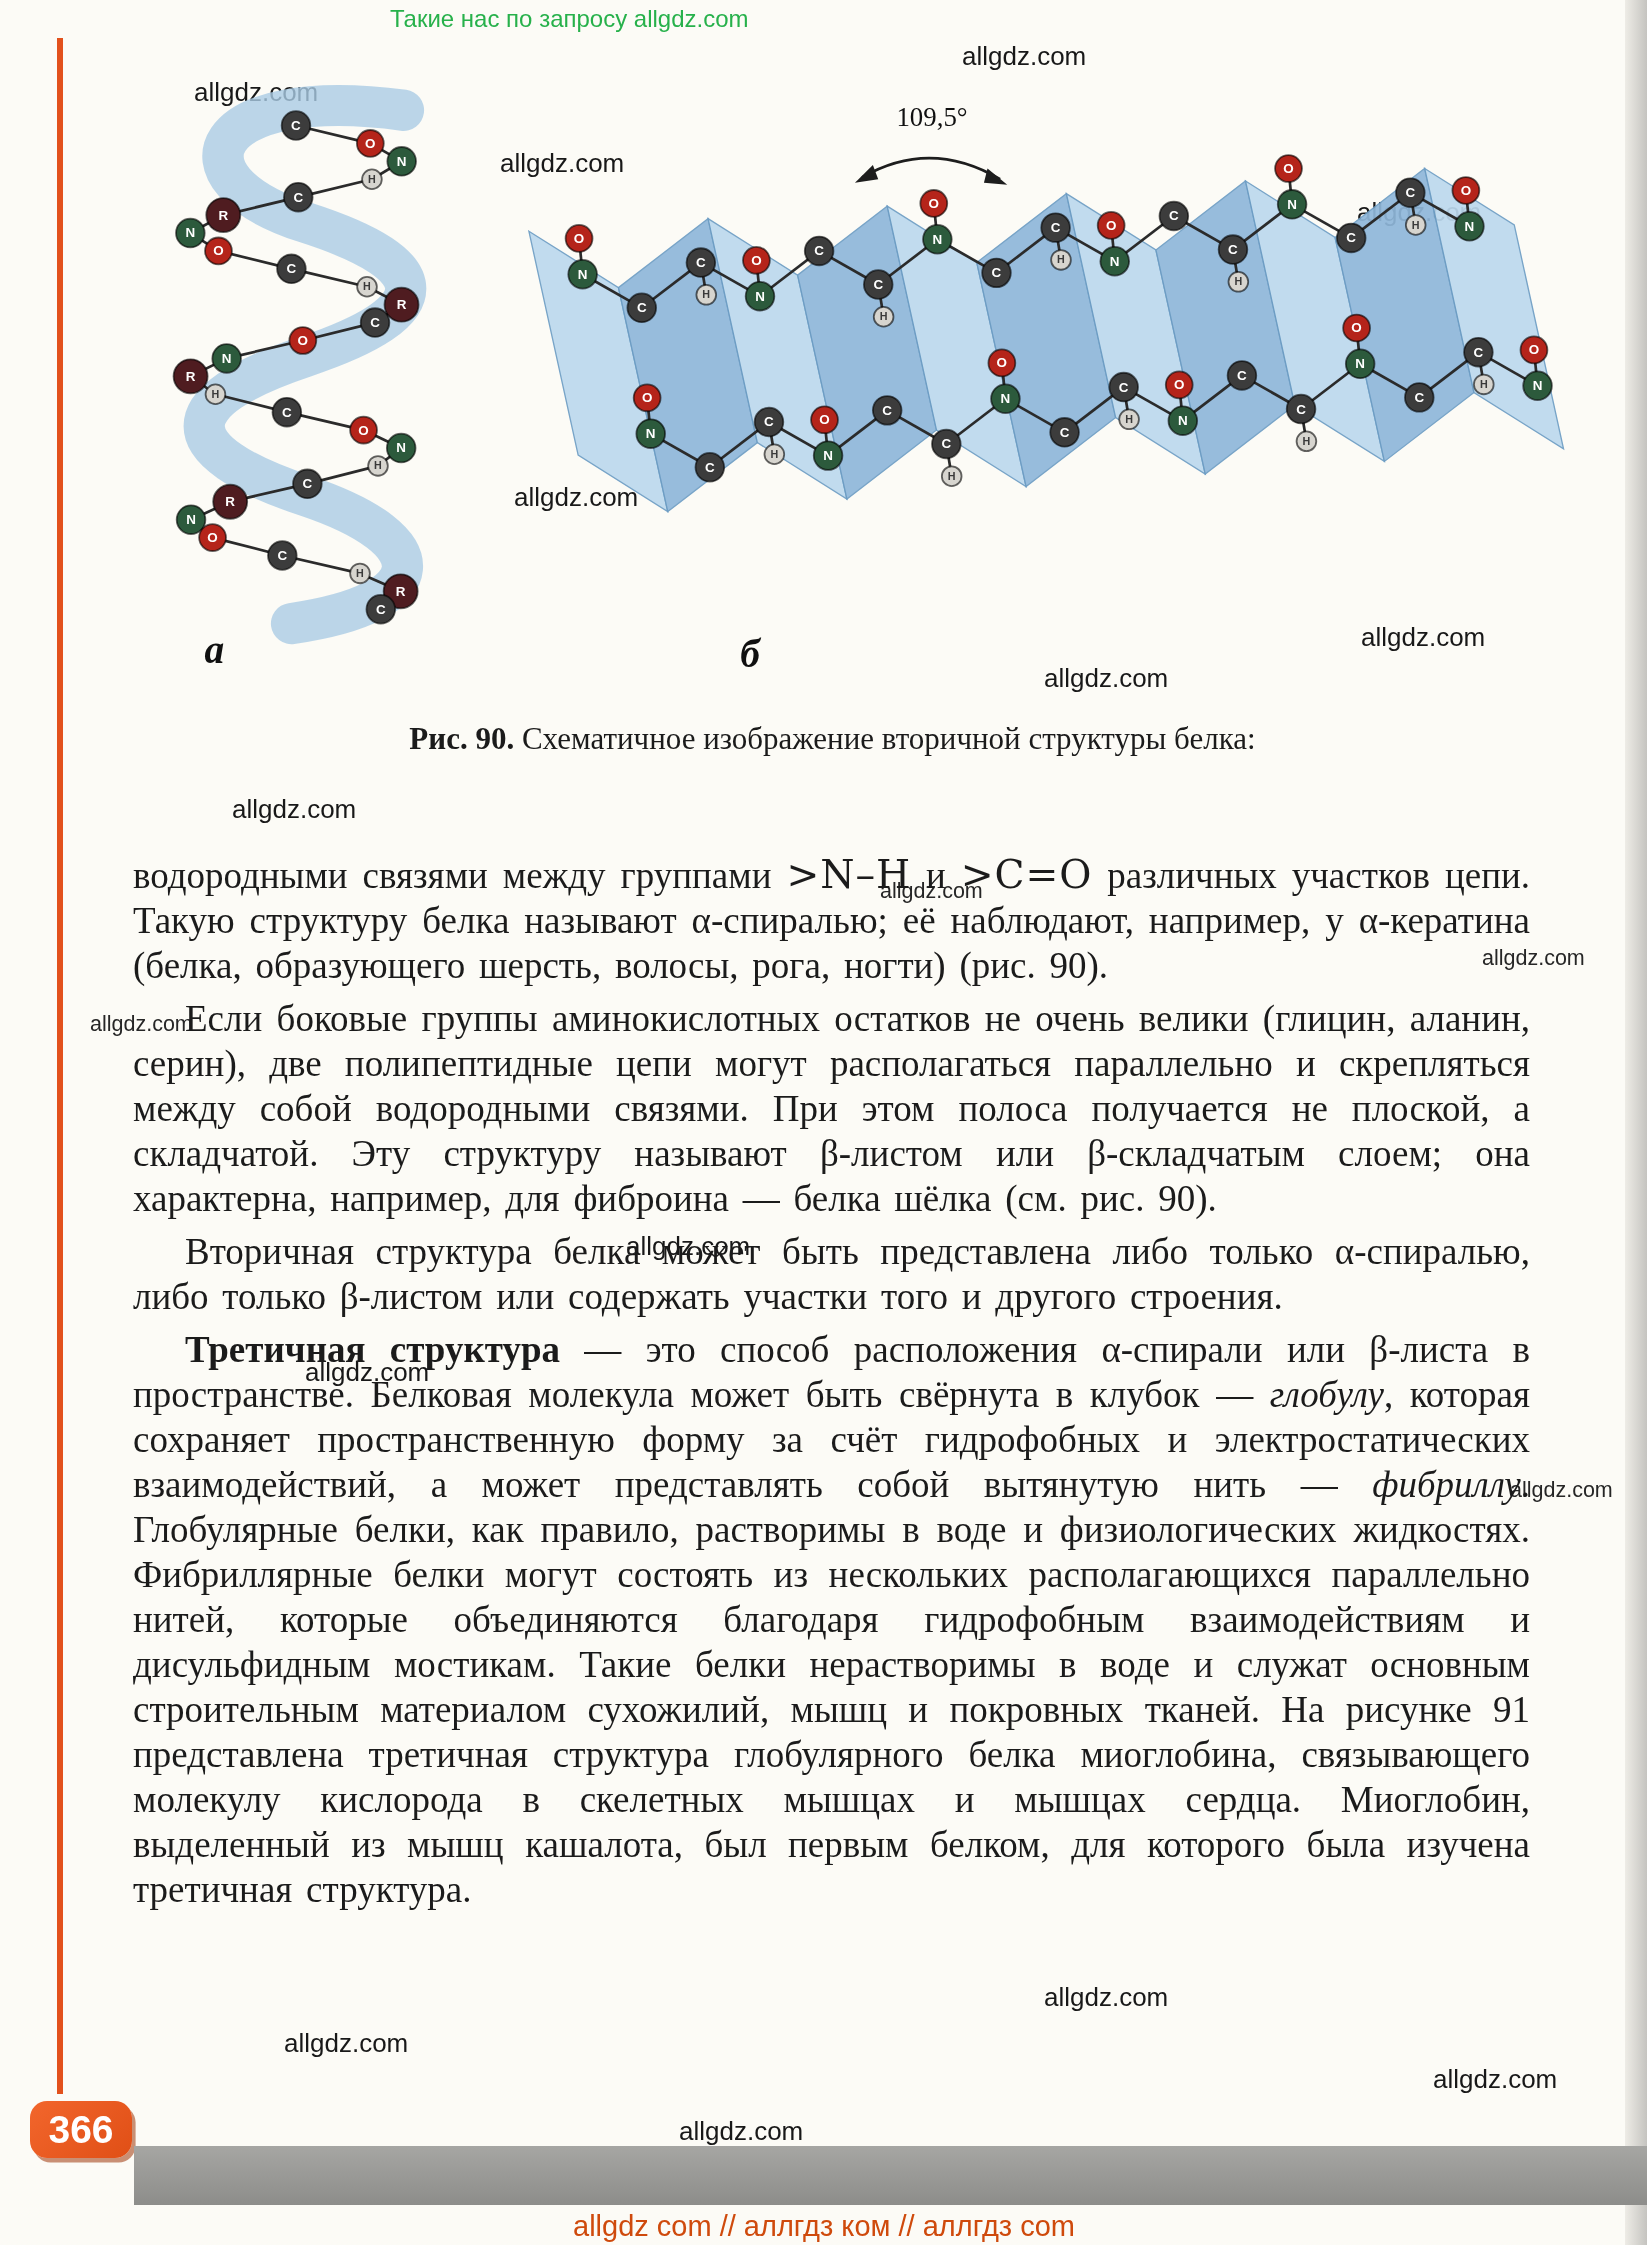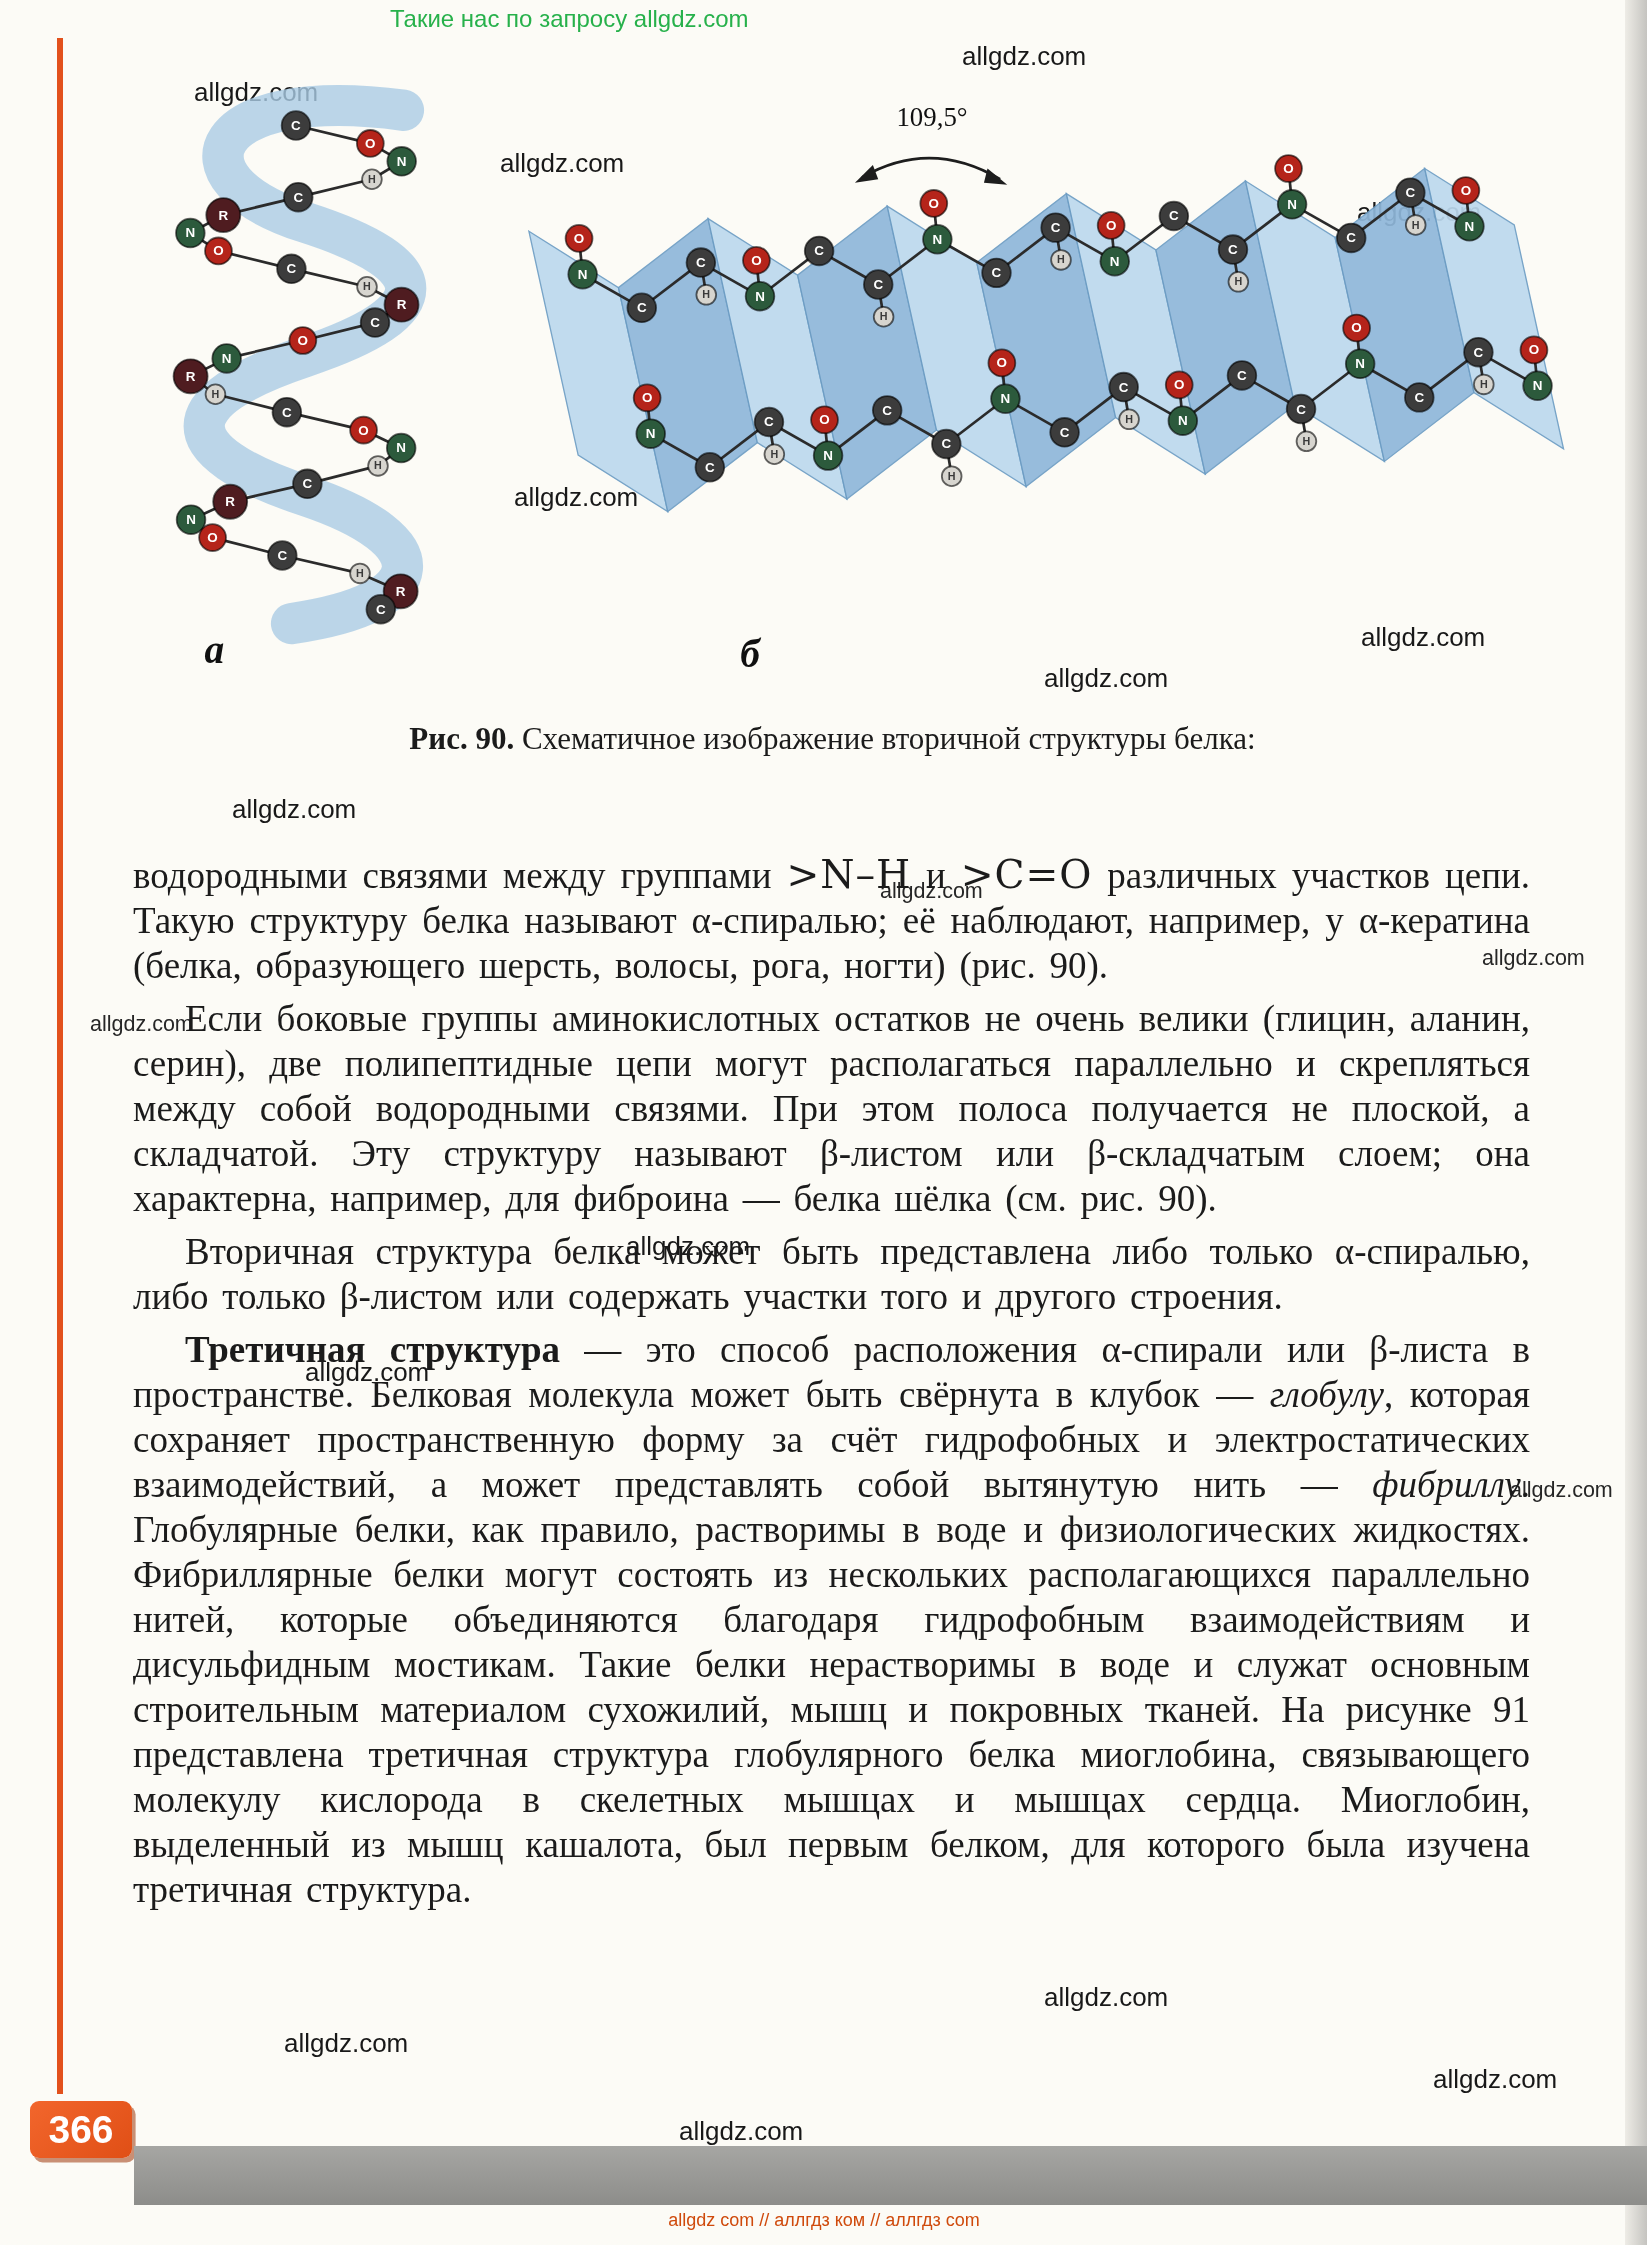--- a/index.html
+++ b/index.html
@@ -11,23 +11,23 @@
   .wm.sm{font-size:21.5px;color:#262626}
   .vline{position:absolute;left:57px;top:38px;width:6.3px;height:2056px;background:#e2511c}
   .figure{position:absolute;left:81px;top:43px;width:1496px;height:681px}
   .caption{position:absolute;left:125px;top:716px;width:1415px;text-align:center;font-size:31px;line-height:46px}
   .body-text{position:absolute;left:125px;top:844px;width:1413px;font-size:37px;line-height:45px;text-align:justify;word-spacing:4.5px}
   .para{margin:8px}
   .para.ind{text-indent:52px}
   .b{font-weight:bold}
   .i{font-style:italic}
   .f{font-family:"DejaVu Serif",serif;font-size:1.06em;letter-spacing:0.9px}
-  .badge{position:absolute;left:30px;top:2101px;width:102px;height:57px;background:linear-gradient(135deg,#f2662c,#e04f16);border-radius:9px;color:#fff;font-family:"Liberation Sans",sans-serif;font-weight:bold;font-size:39px;display:flex;align-items:center;justify-content:center;box-shadow:3.6px 4.5px 0 rgba(158,54,10,.55)}
+  .badge{position:absolute;left:30px;top:2101px;width:102px;height:57px;background:linear-gradient(135deg,#f2662c,#e04f16);border-radius:17px;color:#fff;font-family:"Liberation Sans",sans-serif;font-weight:bold;font-size:39px;display:flex;align-items:center;justify-content:center;box-shadow:3.6px 4.5px 0 rgba(158,54,10,.55)}
   .graybar{position:absolute;left:134px;top:2146px;width:1514px;height:59px;background:linear-gradient(to bottom,#a6a6a3,#8d8d8a)}
-  .footer-line{position:absolute;left:0;top:2210px;width:100%;text-align:center;font-family:"Liberation Sans",sans-serif;font-size:18px;color:#cf4a0c}
+  .footer-line{position:absolute;left:0;top:2210px;width:100%;text-align:center;font-family:"Liberation Sans",sans-serif;font-size:29px;color:#cf4a0c}
   .atom-label{font-family:"Liberation Sans",sans-serif;font-size:15px;font-weight:bold;fill:#fff;text-anchor:middle}
   .atom-label.dark{fill:#3a3a3a;font-size:12px}
   .fig-label{font-size:44px;font-weight:bold;font-style:italic;font-family:"Liberation Serif",serif;fill:#101010}
   .angle-label{font-size:30px;font-family:"Liberation Serif",serif;fill:#101010;text-anchor:middle}
 </style>
 </head>
 <body>
 
 <div class="page">
 

